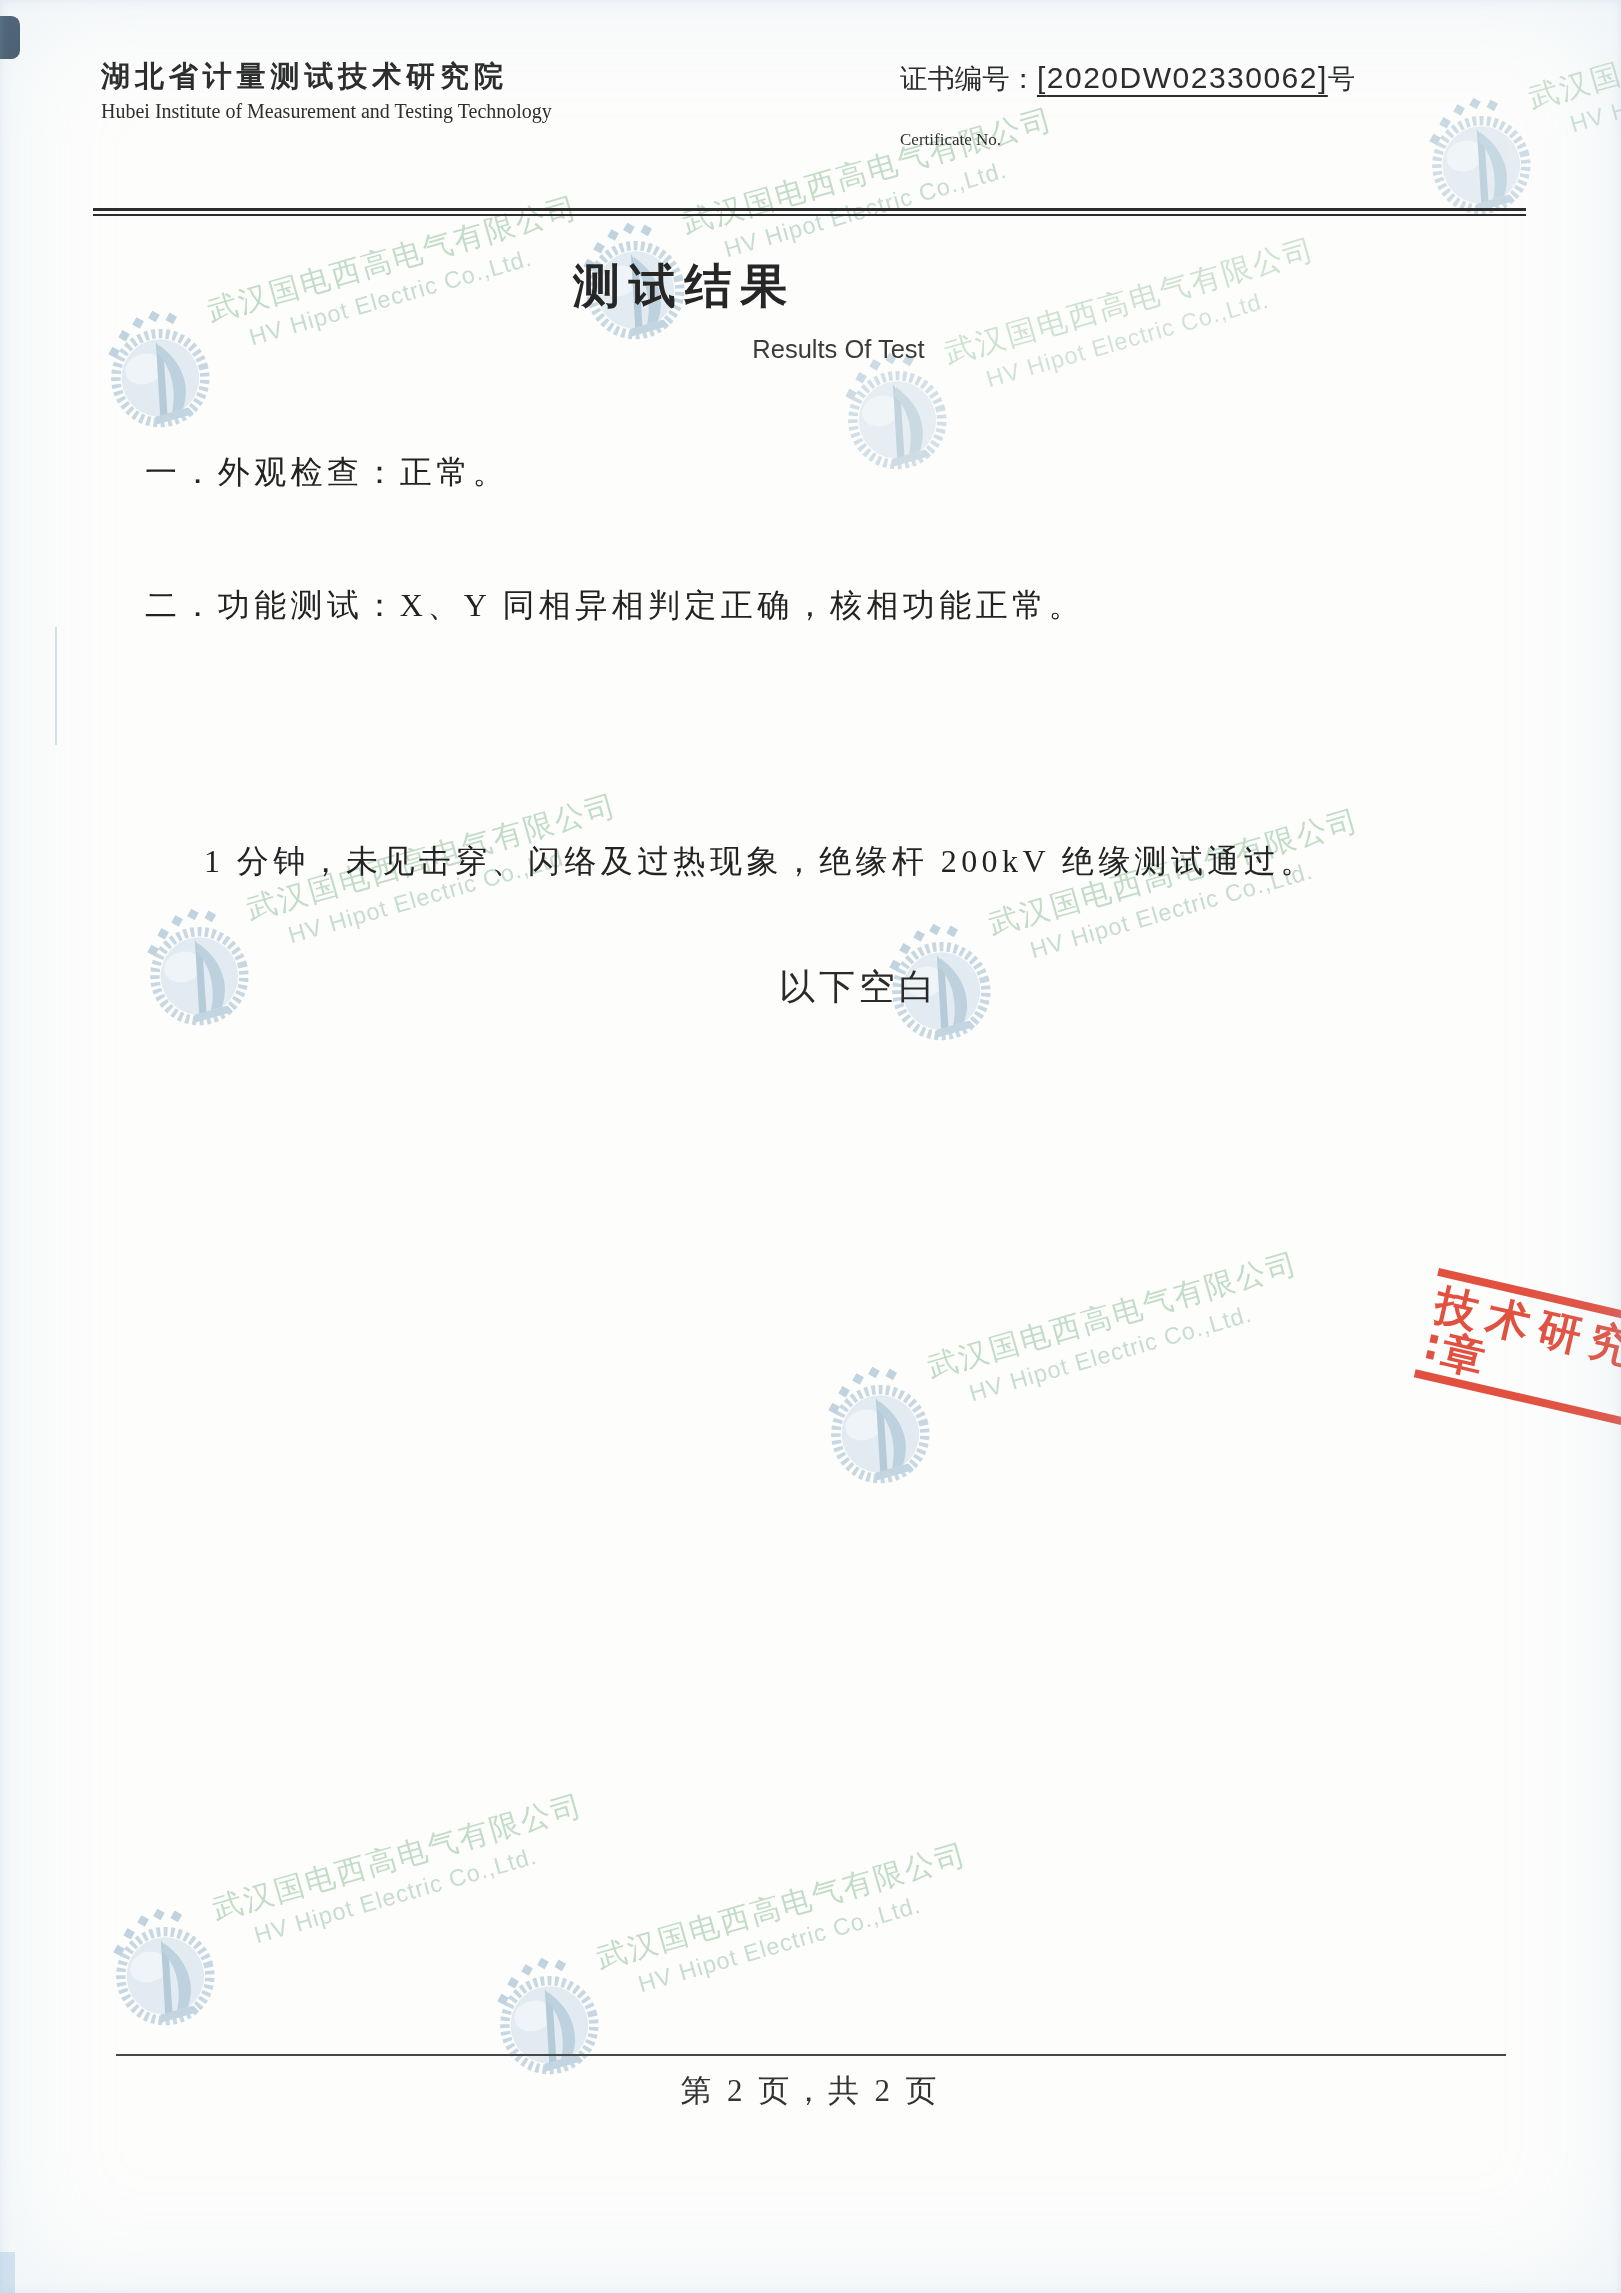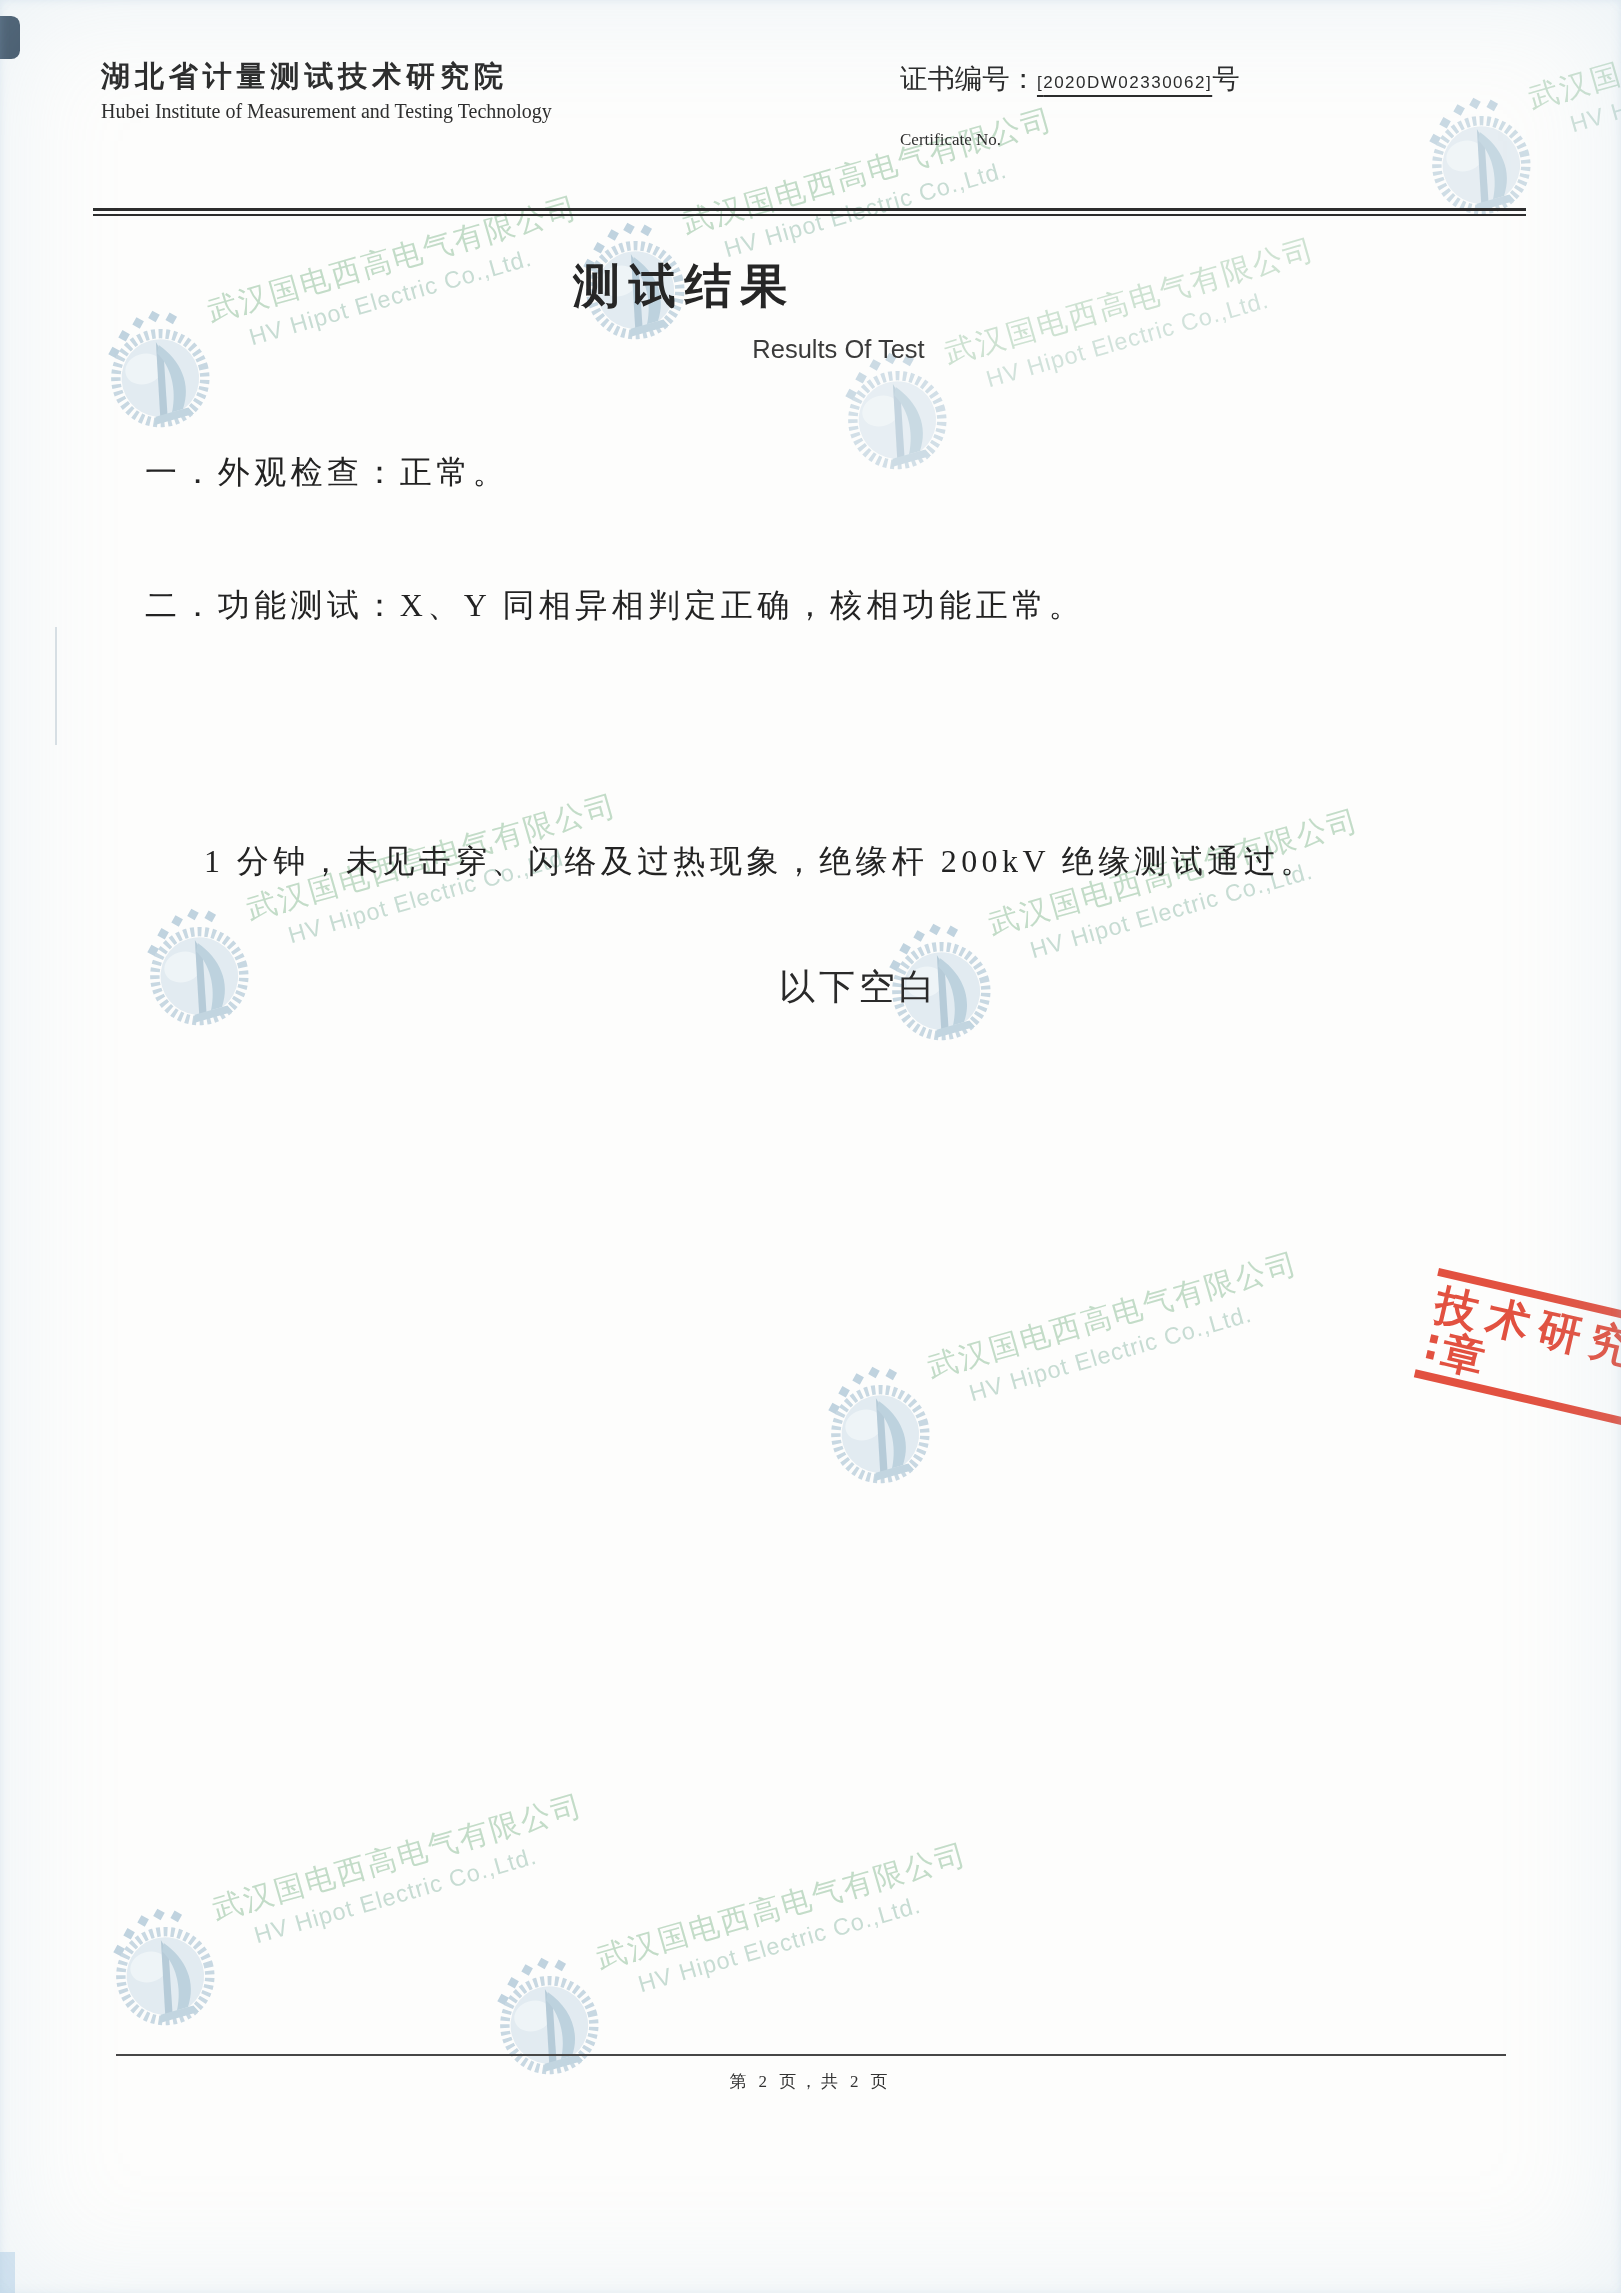--- a/index.html
+++ b/index.html
@@ -11,41 +11,41 @@
   .page::after{ 
     content:""; position:absolute; inset:0; pointer-events:none; z-index:6;
     box-shadow: inset 0 0 118px rgba(173,203,227,.22), inset 0 0 9.8px rgba(150,185,210,.25);
   }
 
   
   .org-cn { position:absolute; left:101px; top:57px; font-family:"Liberation Sans","DejaVu Sans",sans-serif;
             font-weight:bold; font-size:29px; letter-spacing:4.9px; color:#2b2b2b; white-space:nowrap; z-index:1;}
   .org-en { position:absolute; left:101px; top:100px; font-size:20px; color:#2e2e2e; white-space:nowrap; z-index:1;}
   .cert-line { position:absolute; left:900px; top:61px; font-size:27.4px; color:#2b2b2b; white-space:nowrap; z-index:1;}
-  .cert-line .num { font-family:"Liberation Sans","DejaVu Sans",sans-serif; font-size:17px; letter-spacing:1.5px; }
+  .cert-line .num { font-family:"Liberation Sans","DejaVu Sans",sans-serif; font-size:30px; letter-spacing:1.5px; }
   .cert-underline { text-decoration:underline; text-underline-offset:6.9px; text-decoration-thickness:2px; }
   .cert-caption { position:absolute; left:900px; top:130px; font-size:17px; color:#2e2e2e; z-index:1;}
   .double-rule { position:absolute; left:93px; top:208px; width:1433px; height:2.9px;
                  border-top:3.9px solid #2d2d2d; border-bottom:2.9px solid #2d2d2d; z-index:1;}
 
   
   .title-cn { position:absolute; left:0; top:255px; width:1369px; text-align:center; z-index:1;
               font-family:"Liberation Sans","DejaVu Sans",sans-serif; font-weight:bold;
               font-size:47px; letter-spacing:8.8px; color:#262626; }
   .title-en { position:absolute; left:0; top:335px; width:1621px; text-align:center; z-index:1;
               font-family:"Liberation Sans","DejaVu Sans",sans-serif; font-size:25.5px; color:#3a3a3a;padding-left:28px; }
 
   
   .bline { position:absolute; font-size:32px; letter-spacing:4.4px; color:#232323; white-space:nowrap; z-index:1;}
   .end-note { position:absolute; left:742px; top:963px; font-size:36px; letter-spacing:3.9px; color:#2a2a2a; z-index:1;margin-left:37px;}
 
   
   .footer-rule { position:absolute; left:116px; top:2054px; width:1390px; height:2px; background:#474747; z-index:1;}
   .footer-text { position:absolute; left:0; top:2070px; width:1621px; text-align:center;
-                 font-size:17px; letter-spacing:3.9px; color:#333; z-index:1;}
+                 font-size:31px; letter-spacing:3.9px; color:#333; z-index:1;}
 
   
   .wm { position:absolute; display:flex; align-items:center; gap:7.8px; z-index:0;
         transform:rotate(-16deg); transform-origin:left center; pointer-events:none; }
   .wm-logo { width:110px; height:123px; flex:0 0 auto; }
   .wm-lines { position:relative; top:-29px; display:flex; flex-direction:column; white-space:nowrap;
               font-family:"Liberation Sans","DejaVu Sans",sans-serif; }
   .wm-cn { font-size:30px; letter-spacing:2px; color:#c3dcc8; }
   .wm-en { font-size:23.5px; letter-spacing:1px; color:#c7dcd3; margin-left:33px; margin-top:2px; }
 

